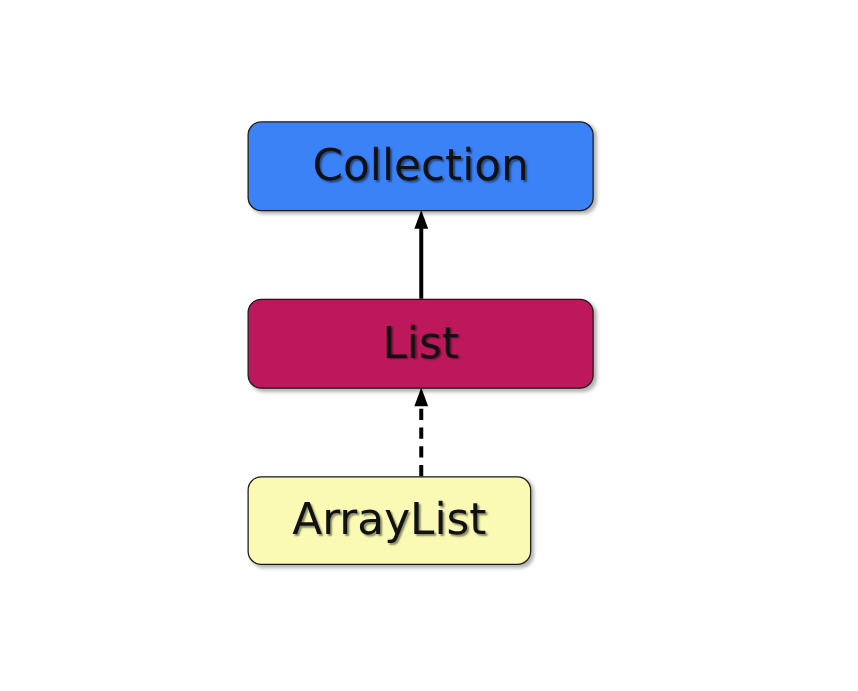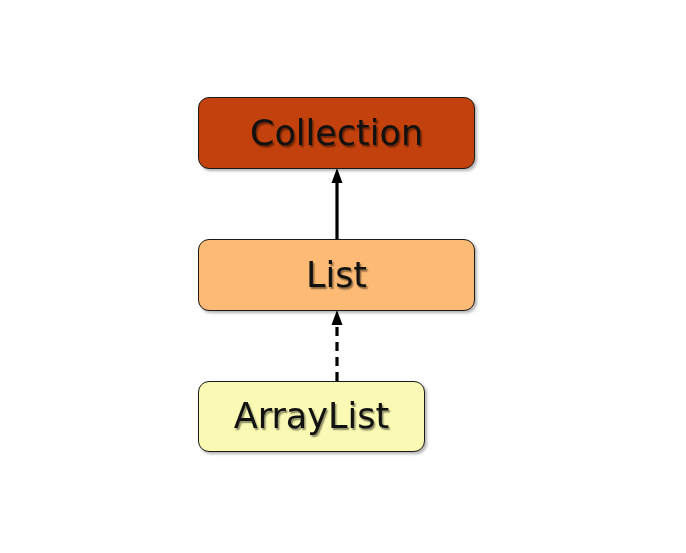--- a/index.html
+++ b/index.html
@@ -77,25 +77,25 @@
     <g>
       <line x1="337" y1="239" x2="337" y2="181" stroke="#000000" stroke-width="3.2"></line>
       <polygon points="337,168 331.5,183 342.5,183" fill="#000000"></polygon>
     </g>
     <g>
       <line x1="337" y1="381" x2="337" y2="323" stroke="#000000" stroke-width="3.2" stroke-dasharray="9 6"></line>
       <polygon points="337,310 331.5,325 342.5,325" fill="#000000"></polygon>
     </g>
   </svg>
 
-  <div class="node-box" id="node-collection" style="background:#c2410c;">
+  <div class="node-box" id="node-collection" style="background:#3b82f6;">
     <span class="node-label">Collection</span>
   </div>
 
-  <div class="node-box" id="node-list" style="background:#fdba74;align-items:center;">
+  <div class="node-box" id="node-list" style="background:#be185d;align-items:center;">
     <span class="node-label">List</span>
   </div>
 
   <div class="node-box" id="node-arraylist" style="background:#FAFAB4;">
     <span class="node-label">ArrayList</span>
   </div>
 
 </div>
 
 </body></html>

